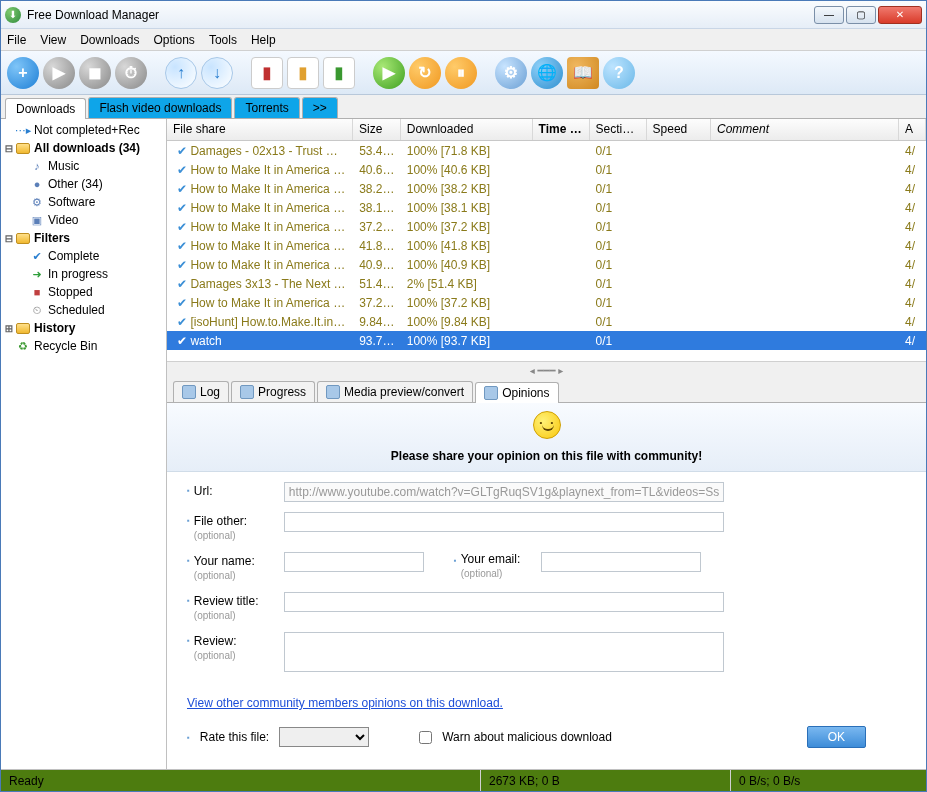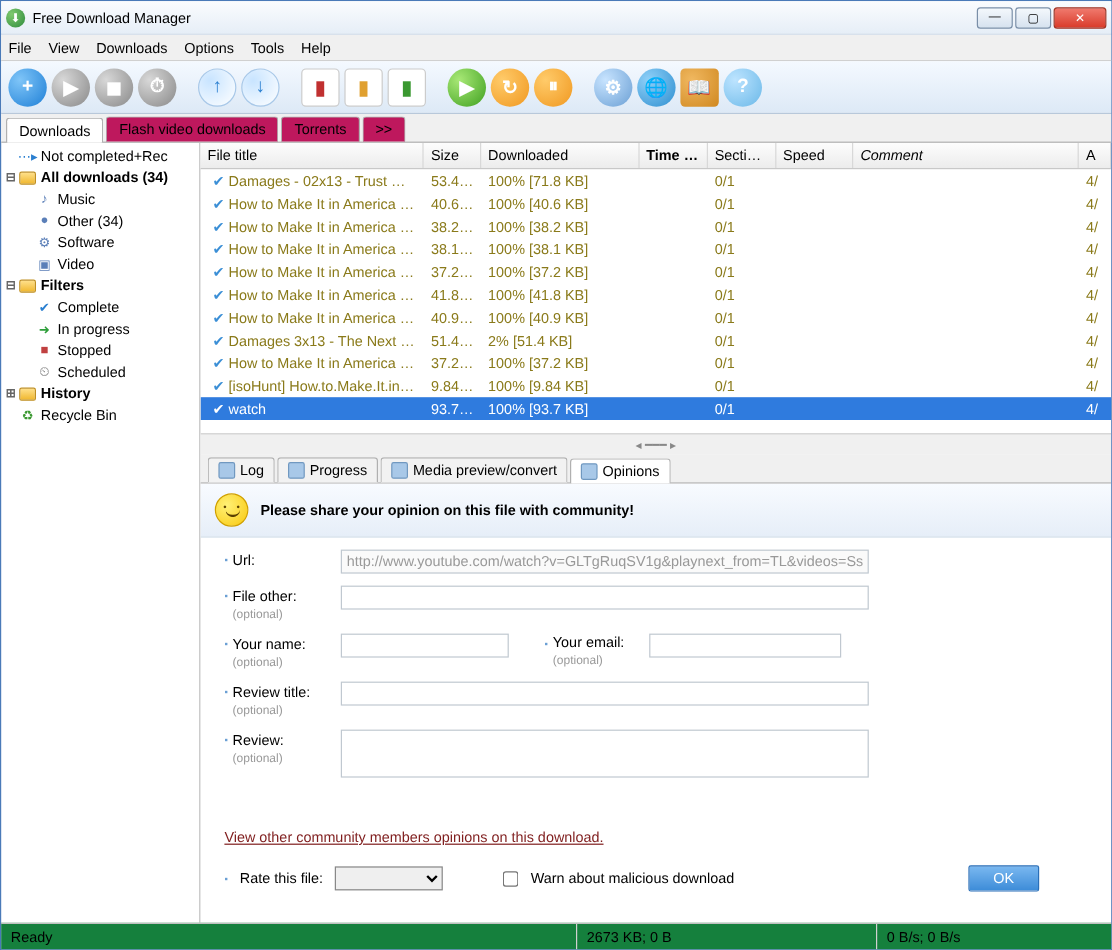--- a/index.html
+++ b/index.html
@@ -10,21 +10,21 @@
 .titlebar .title { flex: 1; font-size: 12px; color: #000; }
 .winbtns { display: flex; gap: 2px; }
 .winbtn { width: 30px; height: 18px; border: 1px solid #7a8fa8; border-radius: 3px; background: linear-gradient(#f4f8fc,#d6e2ef); display:flex;align-items:center;justify-content:center; font-size:10px; }
 .winbtn.close { background: linear-gradient(#f07a6e,#d93b2a); color:#fff; border-color:#a03020; width:44px;}
 .menubar { height: 22px; background: #f0f0f0; display: flex; align-items: center; padding: 0 6px; gap: 14px; border-bottom: 1px solid #d0d0d0; }
 .menubar span { cursor: default; }
 .toolbar { height: 44px; background: linear-gradient(#f4f9ff,#dde9f6); border-bottom: 1px solid #b8c8da; display: flex; align-items: center; padding: 0 6px; gap: 4px; }
 .tbtn { width: 32px; height: 32px; border-radius: 50%; display:flex;align-items:center;justify-content:center; font-size:16px; font-weight:bold; color:#fff; cursor:pointer; }
 .tsep { width:10px; }
 .tabbar { height: 24px; background: #f0f0f0; display: flex; align-items: flex-end; padding-left: 4px; border-bottom: 1px solid #b0b0b0; }
-.tab { padding: 3px 10px; border: 1px solid #b0b0b0; border-bottom: none; background: #be185d; margin-right: 2px; cursor:default; border-radius: 3px 3px 0 0;}
+.tab { padding: 3px 10px; border: 1px solid #b0b0b0; border-bottom: none; background: #0ea5e9; margin-right: 2px; cursor:default; border-radius: 3px 3px 0 0;}
 .tab.active { background: #fff; position:relative; top:1px;}
 .body { flex: 1; display: flex; overflow: hidden; }
 .sidebar { width: 166px; border-right: 1px solid #c0c0c0; overflow: auto; padding: 2px 0; }
 .tree-item { display: flex; align-items: center; padding: 1px 2px; white-space: nowrap; cursor:default;}
 .tree-item .exp { width: 12px; text-align: center; font-size:10px; color:#666;}
 .tree-item .ico { width: 16px; height:16px; margin-right: 3px; display:flex;align-items:center;justify-content:center;font-size:11px;}
 .tree-item.bold { font-weight: bold; }
 .folder-ico { background: linear-gradient(#ffe08a,#f0b830); border-radius:2px; width:14px;height:11px; border:1px solid #c08f20;}
 .main { flex: 1; display: flex; flex-direction: column; overflow: hidden; }
 .grid-header { height: 22px; background: linear-gradient(#fdfdfd,#ececec); border-bottom: 1px solid #c8c8c8; display: flex; }
@@ -34,38 +34,38 @@
 .row.selected { background: #2f7bde; color: #fff; }
 .row .cell { padding: 0 6px; overflow:hidden; white-space:nowrap; text-overflow:ellipsis;}
 .check { color: #3b8fd6; margin-left:4px; font-size:12px;}
 .row.selected .check { color:#fff;}
 .hscroll { height: 18px; background:#f0f0f0; border-top:1px solid #d0d0d0; display:flex; align-items:center; justify-content:center; color:#888; font-size:10px;}
 .bottom-tabs { height: 24px; background: #f0f0f0; display: flex; align-items: flex-end; padding-left: 6px; border-bottom:1px solid #b0b0b0;}
 .btab { padding: 3px 8px; border: 1px solid #b0b0b0; border-bottom:none; background:#f2f2f2; margin-right:2px; display:flex;align-items:center;gap:4px; border-radius:3px 3px 0 0; cursor:default;}
 .btab.active { background:#fff; position:relative; top:1px;}
 .btab .bico { width:14px;height:14px; background:#a8c8e8; border:1px solid #7098c0; border-radius:2px;}
 .opinion-panel { flex:1; overflow:auto; padding: 0; border-top:none;}
-.opinion-header { background: linear-gradient(#f8fbff,#e6eef8); padding: 8px 12px; display:flex; align-items:center; gap:10px; border-bottom:1px solid #d0dce8;}
+.opinion-header { background: linear-gradient(#f8fbff,#e6eef8); padding: 8px 12px; display:flex; align-items:center; gap:10px; border-bottom:1px solid #d0dce8;flex-direction:column;}
 .smiley { width:28px;height:28px; border-radius:50%; background: radial-gradient(circle at 35% 35%, #fff176, #f9c80e); border:1px solid #d0a000; position:relative;}
 .smiley::before { content:"• •"; position:absolute; top:6px; left:6px; font-size:8px; letter-spacing:3px; color:#5a4000;}
 .smiley::after { content:""; position:absolute; bottom:7px; left:8px; width:12px; height:5px; border-bottom:2px solid #5a4000; border-radius:0 0 8px 8px;}
 .opinion-header b { font-weight: bold; }
 .form { padding: 10px 20px; }
 .form-row { display:flex; align-items:flex-start; margin-bottom: 10px; }
 .form-row .lbl { width: 90px; padding-top:2px;}
 .form-row .lbl .opt { color:#999; font-size:10px;}
 .form-row .bullet { color:#6a9fd4; margin-right:4px; font-size:8px; padding-top:4px;}
 .form-row input[type=text] { border:1px solid #c0c8d0; padding:2px 4px; height:20px; }
 .form-row textarea { border:1px solid #c0c8d0; padding:2px 4px; resize:none;}
 .url-input { width: 440px; color:#999; background:#fafafa;}
-.link { color: #7f1d1d; text-decoration: underline; cursor:pointer; margin: 23px 0 12px 20px; display:inline-block;}
+.link { color: #1d4ed8; text-decoration: underline; cursor:pointer; margin: 4px 0 12px 20px; display:inline-block;}
 .rate-row { display:flex; align-items:center; padding: 4px 20px; gap:10px;}
 .rate-row select { width:90px; height:20px; border:1px solid #888;}
 .okbtn { background: linear-gradient(#7ab8f0,#3d8cd8); color:#fff; border:1px solid #2a6fb8; padding: 3px 20px; border-radius:2px; cursor:pointer;}
-.statusbar { height: 22px; background:#15803d; border-top:1px solid #c0c0c0; display:flex; }
+.statusbar { height: 22px; background:#4d7c0f; border-top:1px solid #c0c0c0; display:flex; }
 .statusbar .sp { padding: 0 8px; border-right:1px solid #d0d0d0; height:100%; display:flex; align-items:center;}
 .statusbar .sp:first-child { flex:0 0 480px;}
 .c-fn{width:198px;} .c-sz{width:50px;} .c-dl{width:140px;} .c-tr{width:60px;font-weight:bold;} .c-sc{width:60px;} .c-sp{width:68px;} .c-cm{width:200px;font-style:italic;} .c-ad{width:28px;}
 </style>
 </head>
 <body>
 
 <div class="window">
   <div class="titlebar">
     <div class="app-icon">⬇</div>
@@ -178,21 +178,21 @@
         </div>
       <div class="tree-item">
           <span class="exp"></span>
           <span class="ico" style="color:#3a9830">♻</span>
           <span>Recycle Bin</span>
         </div>
     </div>
 
     <div class="main">
       <div class="grid-header">
-        <div class="gh c-fn">File title</div>
+        <div class="gh c-fn">File share</div>
         <div class="gh c-sz">Size</div>
         <div class="gh c-dl">Downloaded</div>
         <div class="gh c-tr">Time r...</div>
         <div class="gh c-sc">Sections</div>
         <div class="gh c-sp">Speed</div>
         <div class="gh c-cm">Comment</div>
         <div class="gh c-ad">A</div>
       </div>
       <div class="grid-body" id="grid-body">
           <div class="row">

